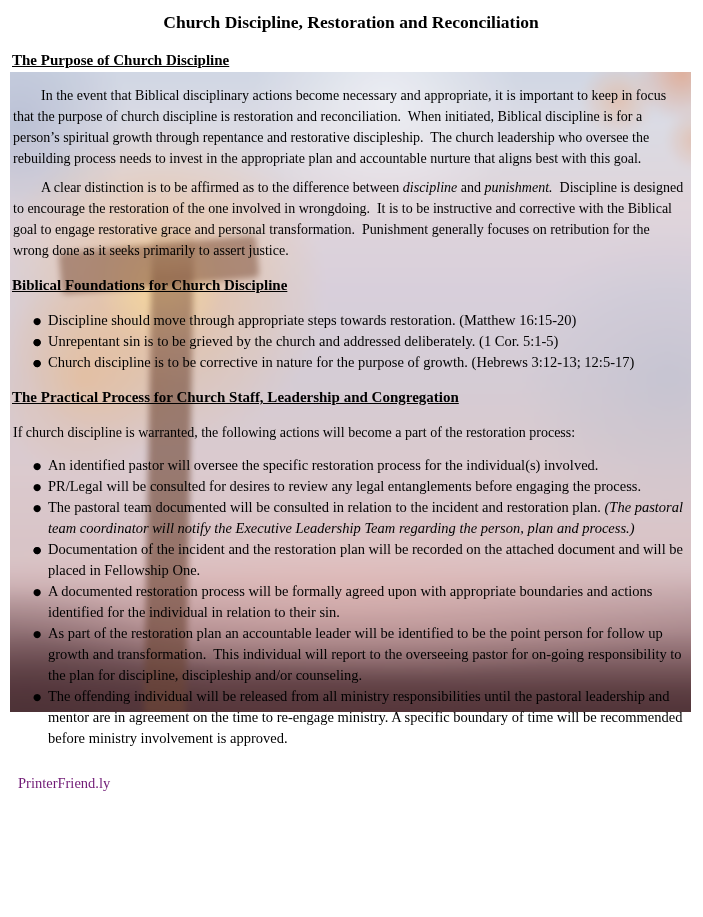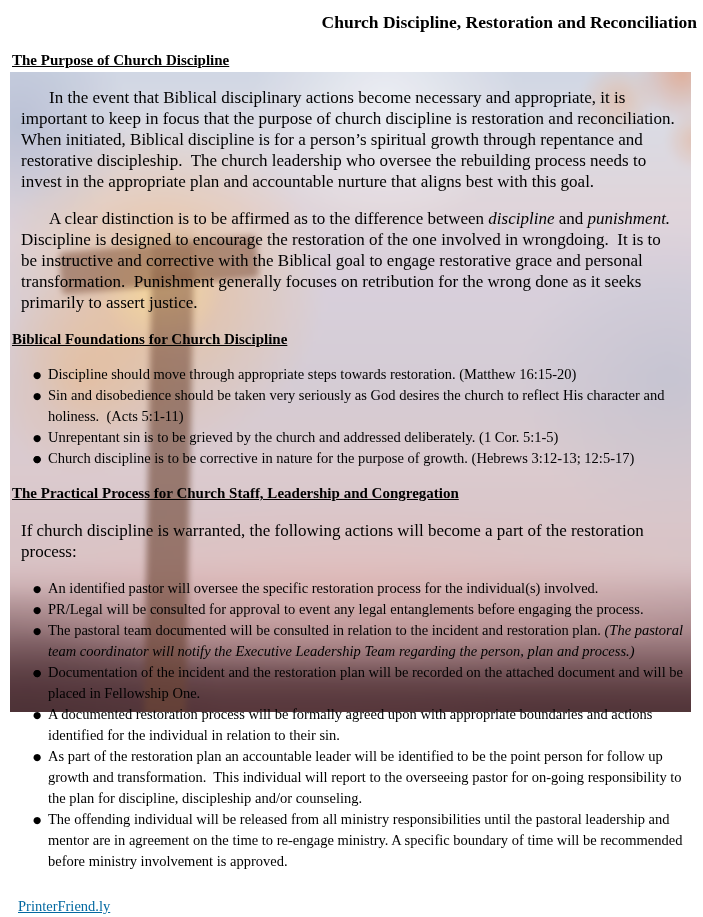--- a/index.html
+++ b/index.html
@@ -49,39 +49,39 @@
   }
   .cross-horizontal{
     position:absolute;left:62px;top:184px;width:198px;height:42px;
     background:rgba(116,70,46,.55);
     transform:rotate(-5deg);border-radius:5px;
   }
 
   
   .content{position:relative;z-index:1;padding:0 6px 0 5px;}
   .doc-title{
-    margin:8px 0 0 0;text-align:right;font-weight:bold;font-size:17.5px;line-height:28px;
+    margin:8px 0 0 0;text-align:center;font-weight:bold;font-size:17.5px;line-height:28px;
   }
   .doc-heading{
     margin:14px 7px;font-weight:bold;font-size:15px;line-height:21px;
     text-decoration:underline;
   }
-  .doc-para{margin:16px;font-size:17px;line-height:21px;}
+  .doc-para{margin:8px;font-size:14px;line-height:21px;}
   .doc-para.indent{text-indent:28px;}
   .doc-list{margin:12px 0 14px 0;}
   .bullet-item{position:relative;padding-left:43px;font-size:14.5px;line-height:21px;}
   .bullet-marker{
     position:absolute;left:28px;top:0;font-size:9.5px;line-height:21px;
     font-family:"DejaVu Sans",sans-serif;
   }
   .run{white-space:pre-wrap;}
   .run.italic{font-style:italic;}
   .footer-link{
     display:inline-block;margin:10px 0 0 13px;font-size:14.5px;line-height:21px;
-    color:#0369a1;text-decoration:underline;cursor:pointer;
+    color:#701a75;cursor:pointer;
   }
 </style>
 </head>
 <body>
 
 <div class="page">
 
   <div class="bg-photo">
     <div class="bg-inner">
       <div class="cross-horizontal"></div>
@@ -91,30 +91,30 @@
 
   <div class="content">
     <div class="doc-title">Church Discipline, Restoration and Reconciliation</div>
     <div id="doc-body">
         <div class="doc-heading">The Purpose of Church Discipline</div>
         <div class="doc-para indent"><span class="run">In the event that Biblical disciplinary actions become necessary and appropriate, it is important to keep in focus that the purpose of church discipline is restoration and reconciliation.  When initiated, Biblical discipline is for a person’s spiritual growth through repentance and restorative discipleship.  The church leadership who oversee the rebuilding process needs to invest in the appropriate plan and accountable nurture that aligns best with this goal.</span></div>
         <div class="doc-para indent"><span class="run">A clear distinction is to be affirmed as to the difference between </span><span class="run italic">discipline</span><span class="run"> and </span><span class="run italic">punishment.</span><span class="run">  Discipline is designed to encourage the restoration of the one involved in wrongdoing.  It is to be instructive and corrective with the Biblical goal to engage restorative grace and personal transformation.  Punishment generally focuses on retribution for the wrong done as it seeks primarily to assert justice.</span></div>
         <div class="doc-heading">Biblical Foundations for Church Discipline</div>
         <div class="doc-list">
           <div class="bullet-item"><span class="bullet-marker">●</span><span><span class="run">Discipline should move through appropriate steps towards restoration. (Matthew 16:15-20)</span></span></div>
-          <div class="bullet-item"><span class="bullet-marker">●</span><span><span class="run">Sin and disobedience should be taken very seriously as God desires the church to reflect His character and holiness.  (Acts 5:1-11)</span></span></div>
+          <div class="bullet-item"><span class="bullet-marker">●</span></div>
           <div class="bullet-item"><span class="bullet-marker">●</span><span><span class="run">Unrepentant sin is to be grieved by the church and addressed deliberately. (1 Cor. 5:1-5)</span></span></div>
           <div class="bullet-item"><span class="bullet-marker">●</span></div>
           <div class="bullet-item"><span class="bullet-marker">●</span><span><span class="run">Church discipline is to be corrective in nature for the purpose of growth. (Hebrews 3:12-13; 12:5-17)</span></span></div>
         </div>
         <div class="doc-heading">The Practical Process for Church Staff, Leadership and Congregation</div>
         <div class="doc-para"><span class="run">If church discipline is warranted, the following actions will become a part of the restoration process:</span></div>
         <div class="doc-list">
           <div class="bullet-item"><span class="bullet-marker">●</span><span><span class="run">An identified pastor will oversee the specific restoration process for the individual(s) involved.</span></span></div>
-          <div class="bullet-item"><span class="bullet-marker">●</span><span><span class="run">PR/Legal will be consulted for approval to event any legal entanglements before engaging the process.</span></span></div>
+          <div class="bullet-item"><span class="bullet-marker">●</span><span><span class="run">PR/Legal will be consulted for desires to review any legal entanglements before engaging the process.</span></span></div>
           <div class="bullet-item"><span class="bullet-marker">●</span><span><span class="run">The pastoral team documented will be consulted in relation to the incident and restoration plan. </span><span class="run italic">(The pastoral team coordinator will notify the Executive Leadership Team regarding the person, plan and process.)</span></span></div>
           <div class="bullet-item"><span class="bullet-marker">●</span></div>
           <div class="bullet-item"><span class="bullet-marker">●</span><span><span class="run">Documentation of the incident and the restoration plan will be recorded on the attached document and will be placed in Fellowship One.</span></span></div>
           <div class="bullet-item"><span class="bullet-marker">●</span><span><span class="run">A documented restoration process will be formally agreed upon with appropriate boundaries and actions identified for the individual in relation to their sin.</span></span></div>
           <div class="bullet-item"><span class="bullet-marker">●</span><span><span class="run">As part of the restoration plan an accountable leader will be identified to be the point person for follow up growth and transformation.  This individual will report to the overseeing pastor for on-going responsibility to the plan for discipline, discipleship and/or counseling.</span></span></div>
           <div class="bullet-item"><span class="bullet-marker">●</span><span><span class="run">The offending individual will be released from all ministry responsibilities until the pastoral leadership and mentor are in agreement on the time to re-engage ministry. A specific boundary of time will be recommended before ministry involvement is approved.</span></span></div>
         </div>
       </div>
     <a class="footer-link">PrinterFriend.ly</a>
   </div>

